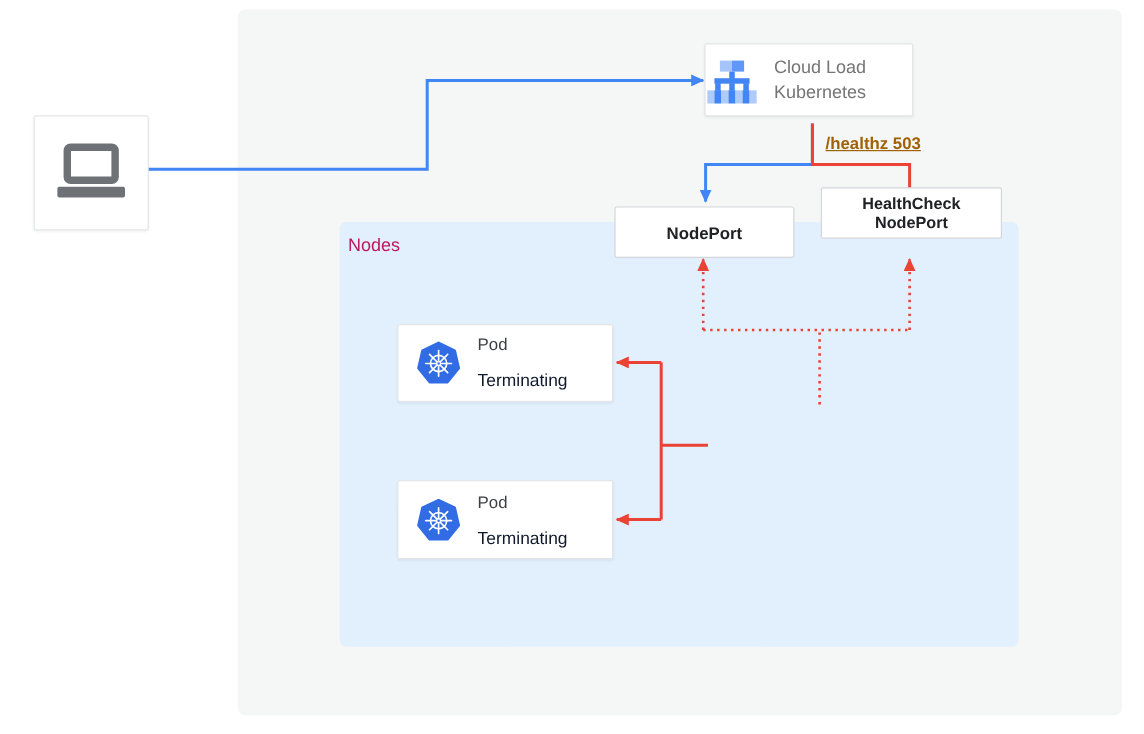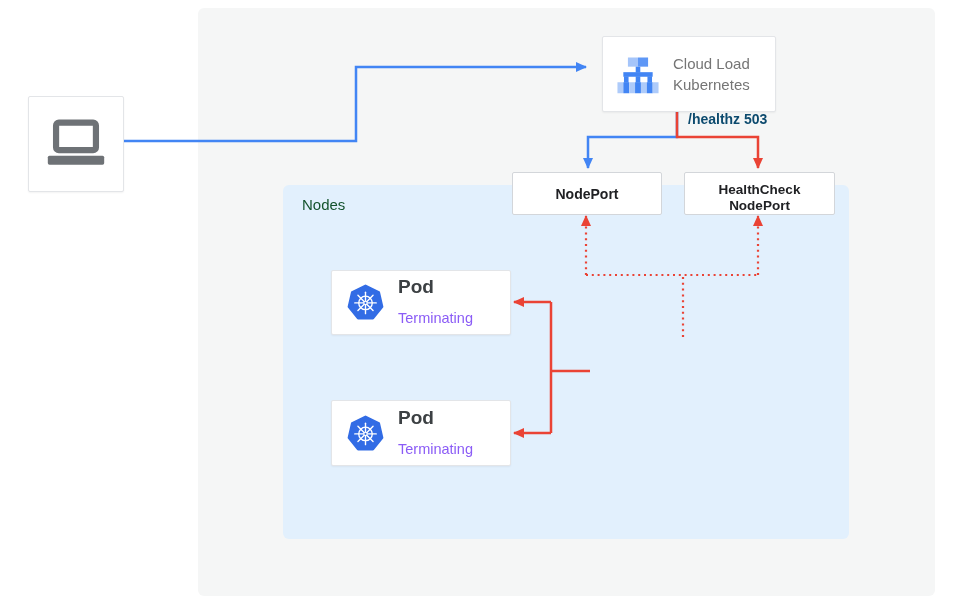--- a/index.html
+++ b/index.html
@@ -9,49 +9,49 @@
   }
   .gray-panel{
     position:absolute;left:198px;top:8px;width:737px;height:588px;
     background:#f5f6f6;border-radius:6px;
   }
   .nodes-panel{
     position:absolute;left:283px;top:185px;width:566px;height:354px;
     background:#e2f0fd;border-radius:6px;
   }
   .nodes-panel .panel-label{
-    position:absolute;left:19px;top:11px;font-size:15px;color:#14532d;
+    position:absolute;left:7px;top:11px;font-size:15px;color:#be185d;
   }
   .wires{position:absolute;left:0;top:0;pointer-events:none;}
   .card{
     position:absolute;background:#ffffff;border:1px solid #e3e5e8;border-radius:2px;
     box-shadow:0 1px 2px rgba(0,0,0,0.05);display:flex;align-items:center;
   }
   .port-box{
     position:absolute;background:#ffffff;border:1px solid #d3d6da;border-radius:2px;
     display:flex;flex-direction:column;align-items:center;justify-content:center;
     font-weight:bold;color:#202124;font-size:14px;line-height:16px;text-align:center;
   }
   .client{left:28px;top:96px;width:94px;height:94px;justify-content:center;}
-  .clb{left:602px;top:36px;width:174px;height:76px;padding-left:13px;box-sizing:border-box;}
+  .clb{left:587px;top:36px;width:174px;height:61px;box-sizing:border-box;}
   .clb .txt{margin-left:13px;font-size:15px;line-height:21px;color:#757575;}
   .nodeport{left:512px;top:172px;width:148px;height:41px;}
-  .hcport{left:684px;top:172px;width:149px;height:41px;font-size:13.5px;justify-content:flex-end;}
+  .hcport{left:684px;top:156px;width:149px;height:41px;font-size:13.5px;}
   .pod{width:180px;height:65px;padding-left:14px;box-sizing:border-box;}
   .pod1{left:331px;top:270px;}
   .pod2{left:331px;top:400px;height:66px;}
   .pod .txt{margin-left:13px;}
-  .pod .title{font-size:19px;color:#3c4043;line-height:20px;font-weight:bold;}
-  .pod .sub{font-size:14.5px;color:#8b5cf6;line-height:19px;margin-top:12px;}
+  .pod .title{font-size:14px;color:#3c4043;line-height:20px;}
+  .pod .sub{font-size:14.5px;color:#0f172a;line-height:19px;margin-top:12px;}
   .kproxy{left:590px;top:337px;width:187px;height:70px;padding-left:14px;box-sizing:border-box;}
   .kproxy .txt{margin-left:12px;}
   .kproxy .title{font-size:16.5px;color:#202124;line-height:22px;}
   .kproxy .sub{font-size:15px;color:#9aa0a6;line-height:19px;}
   .healthz-label{
-    position:absolute;left:688px;top:111px;font-size:14px;font-weight:bold;color:#0c4a6e;
+    position:absolute;left:688px;top:111px;font-size:14px;font-weight:bold;color:#a16207;text-decoration:underline;
   }
   .hidden-defs{position:absolute;width:0;height:0;overflow:hidden;}
 </style>
 </head>
 <body>
 
 <svg class="hidden-defs" aria-hidden="true">
   <defs>
     <symbol id="k8s-icon" viewBox="0 0 48 48">
       <polygon points="24,3.5 40.4,11.4 44.5,29.2 33.1,43.4 14.9,43.4 3.5,29.2 7.6,11.4" fill="#326ce5" stroke="#326ce5" stroke-width="3" stroke-linejoin="round"></polygon>

